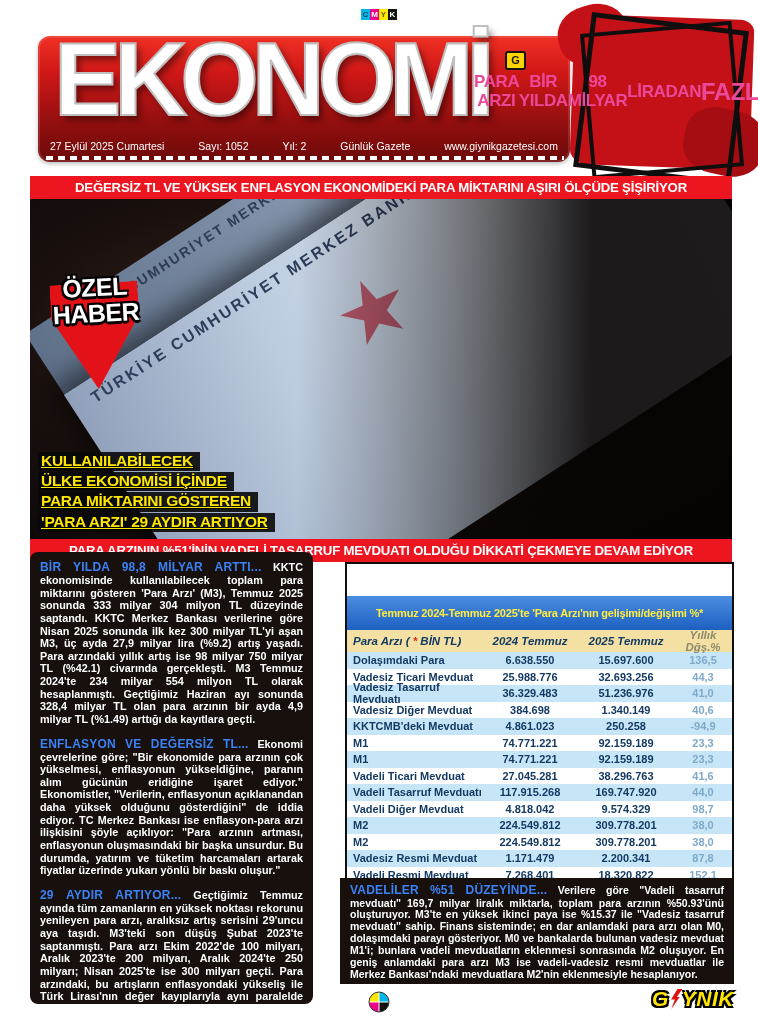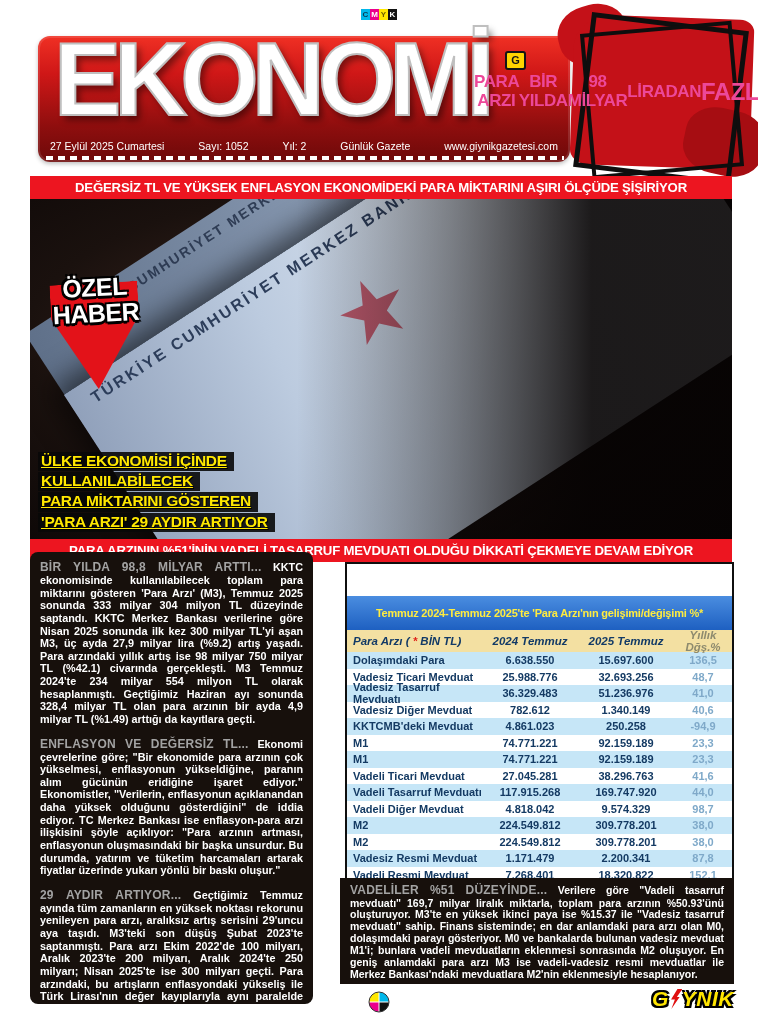--- a/index.html
+++ b/index.html
@@ -84,21 +84,21 @@
 
   .sublines{position:absolute;left:8px;bottom:7px;z-index:5;}
   .subline{display:table;background:rgba(8,8,8,.9);color:#ffe800;font-weight:800;font-size:15.5px;
         line-height:1.18;padding:0 7px 1px 3px;margin-top:1px;letter-spacing:-0.3px;
         text-decoration:underline;text-shadow:1px 1px 0 #000;}
 
   
   .left-panel{position:absolute;left:30px;top:552px;width:283px;height:452px;background:#17100c;
         border-radius:8px;padding:8px 10px;box-sizing:border-box;overflow:hidden;}
   .article{color:#ffffff;font-size:10.8px;line-height:1.17;text-align:justify;font-weight:600;margin:0 0 11px 0;}
-  .ahead{color:#a3a3a3;font-weight:800;font-size:12px;letter-spacing:0.2px;}
+  .ahead{color:#3b82f6;font-weight:800;font-size:12px;letter-spacing:0.2px;}
 
   
   .mtable{position:absolute;left:345px;top:562px;width:389px;border:2px solid #0f0f0f;background:#ffffff;box-sizing:border-box;}
   .mtable-title{height:34px;background:linear-gradient(180deg,#4a8de0 0%,#1e60c1 100%);color:#ffec3f;
         font-weight:800;font-size:11px;display:flex;align-items:center;justify-content:center;letter-spacing:-0.2px;white-space:nowrap;margin-top:32px;}
   .mtable-head{display:flex;align-items:center;background:#f3e0a2;height:22px;font-style:italic;font-weight:800;
         font-size:11.5px;color:#123a66;}
   .c-label{flex:1;padding-left:6px;text-align:left;}
   .c-num{width:96px;text-align:center;}
   .c-chg{width:58px;text-align:center;}
@@ -185,22 +185,22 @@
     <div class="ozel">
       <div class="ozel-tri"></div>
       <div class="ozel-text">
         <div>ÖZEL</div>
         <div>HABER</div>
       </div>
     </div>
 
 
     <div class="sublines">
+      <div class="subline">KULLANILABİLECEK</div>
       <div class="subline">ÜLKE EKONOMİSİ İÇİNDE</div>
-      <div class="subline">KULLANILABİLECEK</div>
       <div class="subline">PARA MİKTARINI GÖSTEREN</div>
       <div class="subline">'PARA ARZI' 29 AYDIR ARTIYOR</div>
     </div>
   </div>
 
   <div class="banner bot">PARA ARZININ %51'İNİN VADELİ TASARRUF MEVDUATI OLDUĞU DİKKATİ ÇEKMEYE DEVAM EDİYOR</div>
 
   <div class="left-panel">
     <p class="article">
       <span class="ahead">BİR YILDA 98,8 MİLYAR ARTTI...</span>
@@ -228,31 +228,31 @@
         <div class="trow odd">
           <div class="c-label">Dolaşımdaki Para</div>
           <div class="c-num">6.638.550</div>
           <div class="c-num">15.697.600</div>
           <div class="c-chg">136,5</div>
         </div>
         <div class="trow even">
           <div class="c-label">Vadesiz Ticari Mevduat</div>
           <div class="c-num">25.988.776</div>
           <div class="c-num">32.693.256</div>
-          <div class="c-chg">48,7</div>
+          <div class="c-chg">44,3</div>
         </div>
         <div class="trow odd bold">
           <div class="c-label">Vadesiz Tasarruf Mevduatı</div>
           <div class="c-num">36.329.483</div>
           <div class="c-num">51.236.976</div>
           <div class="c-chg">41,0</div>
         </div>
         <div class="trow even">
           <div class="c-label">Vadesiz Diğer Mevduat</div>
-          <div class="c-num">782.612</div>
+          <div class="c-num">384.698</div>
           <div class="c-num">1.340.149</div>
           <div class="c-chg">40,6</div>
         </div>
         <div class="trow odd">
           <div class="c-label">KKTCMB'deki Mevduat</div>
           <div class="c-num">4.861.023</div>
           <div class="c-num">250.258</div>
           <div class="c-chg">-94,9</div>
         </div>
         <div class="trow even bold">

